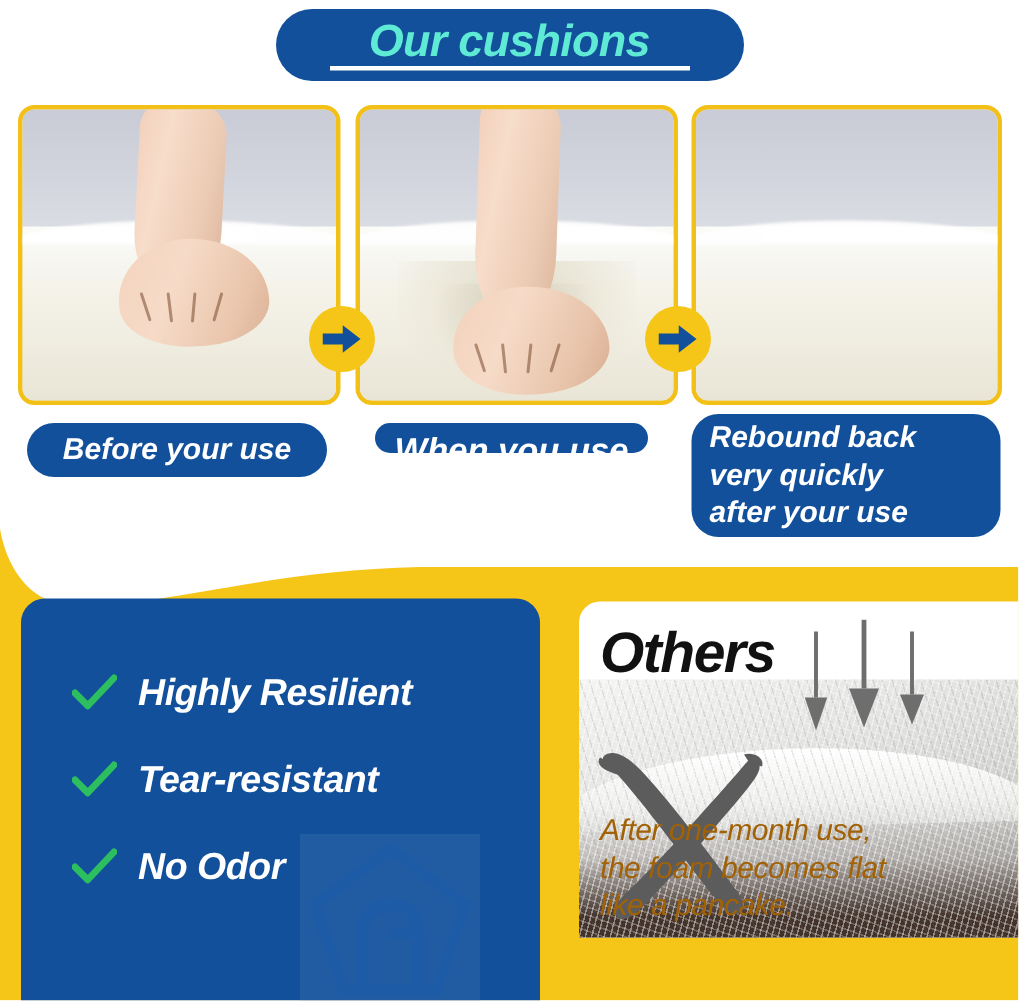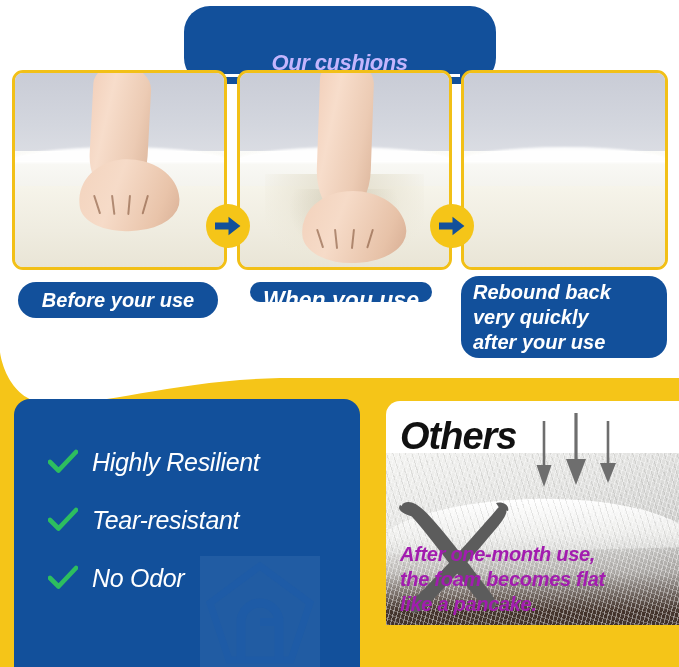--- a/index.html
+++ b/index.html
@@ -18,28 +18,27 @@
   }
   .header-pill {
     background:#12509B;
     border-radius:26px;
     padding:6px 30px 10px 30px;
     min-width:312px;
     text-align:center;
     position:relative;
   }
   .header-title {
-    color:#c4b5fd;
-    font-size:22px;
+    color:#5eead4;
+    font-size:30px;
     font-weight:bold;
     font-style:italic;
     letter-spacing:-0.5px;
     line-height:1.05;
     white-space:nowrap;
-    margin-top:39px;
   }
   .header-underline {
     position:absolute;
     left:36px; right:36px; bottom:7px;
     height:3px; background:#ffffff;
   }
 
   
   .panels { position:absolute; left:0; top:70px; width:679px; height:200px; }
   .panel {
@@ -185,21 +184,21 @@
   }
   .feature-row {
     display:flex; align-items:center; height:58px;
   }
   .check {
     width:30px; height:26px; flex:0 0 30px; margin-right:14px;
   }
   .feature-label {
     color:#ffffff;
     font-size:25px;
-    font-weight:normal;
+    font-weight:bold;
     font-style:italic;
     letter-spacing:-0.3px;
     white-space:nowrap;
   }
   .watermark {
     position:absolute; left:200px; top:556px;
     width:120px; height:111px;
     opacity:1;
     z-index:4;
     pointer-events:none;
@@ -239,23 +238,23 @@
     color:#111111;
     letter-spacing:-1px;
     z-index:5;
   }
   .down-arrows {
     position:absolute; left:148px; top:12px; z-index:5;
   }
   .xmark { position:absolute; left:6px; top:96px; z-index:5; }
   .others-caption {
     position:absolute; left:14px; bottom:8px; right:8px;
-    color:#a21caf;
+    color:#a16207;
     font-size:20px; line-height:25px;
-    font-weight:bold; font-style:italic;
+    font-weight:normal; font-style:italic;
     z-index:6;
     letter-spacing:-0.3px;
   }
   .others-caption span { display:block; white-space:nowrap; }
 </style>
 </head>
 <body>
 
 <div class="header-wrap">
   <div class="header-pill">

